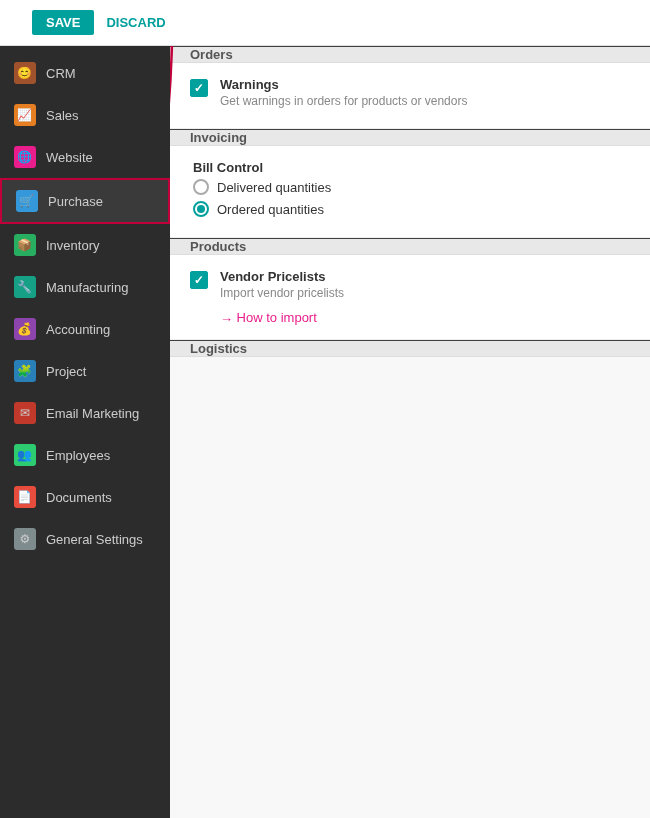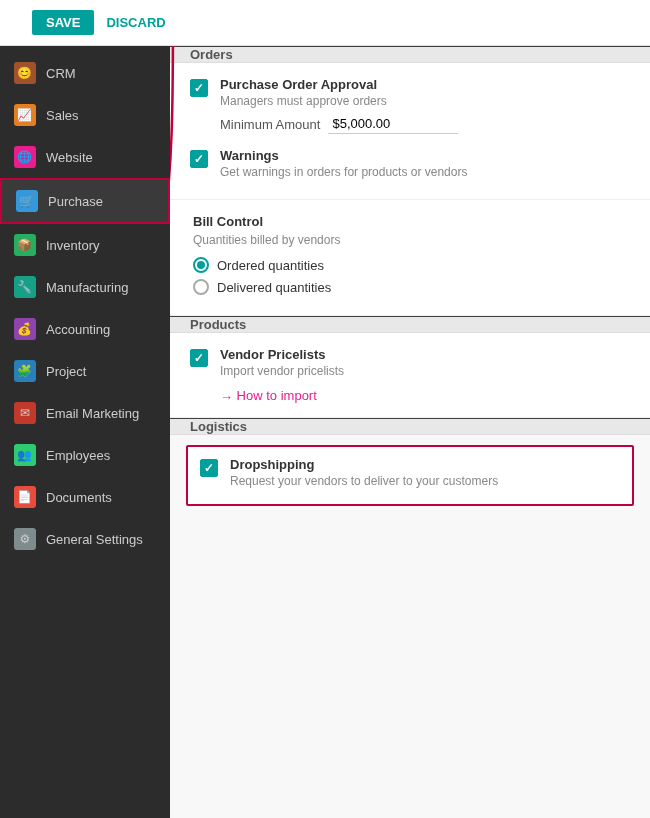--- a/index.html
+++ b/index.html
@@ -340,51 +340,42 @@
     </div>
   </div>
 
   <div class="main-content">
 
     <div class="section-header">
       <span>Orders</span>
     </div>
     <div class="section-content">
 
-      <div class="setting-row">
-        <div class="checkbox-custom"></div>
-        <div>
-          <div class="setting-label">Purchase Order Approval</div>
-          <div class="setting-desc">Managers must approve orders</div>
-          <div class="setting-field">
-            <span>Minimum Amount</span>
-            <input type="text" value="$5,000.00" style="">
-          </div>
-        </div>
-      </div>
 
       <div class="setting-row">
         <div class="checkbox-custom"></div>
         <div>
           <div class="setting-label">Warnings</div>
           <div class="setting-desc">Get warnings in orders for products or vendors</div>
         </div>
       </div>
     </div>
 
+    <div class="section-header">
+      <span>Invoicing</span>
+    </div>
     <div class="bill-control-section">
       <div class="bill-control-title">Bill Control</div>
-      <div class="bill-control-desc">Quantities billed by vendors</div>
+      <div class="radio-row">
+        <div class="radio-dot empty"></div>
+        <span>Delivered quantities</span>
+      </div>
       <div class="radio-row">
         <div class="radio-dot selected"></div>
         <span>Ordered quantities</span>
-      </div>
-      <div class="radio-row">
-        <div class="radio-dot empty"></div>
-        <span>Delivered quantities</span>
       </div>
     </div>
 
     <div class="section-header">
       <span>Products</span>
     </div>
     <div class="section-content">
       <div class="setting-row">
         <div class="checkbox-custom"></div>
         <div>
@@ -404,23 +395,16 @@
 
       <svg width="200" height="440" style="position:absolute;top:-430px;left:-145px;pointer-events:none;overflow:visible;">
         <defs>
           <marker id="arrowhead" markerWidth="10" markerHeight="7" refX="10" refY="3.5" orient="auto">
             <polygon points="0 0, 10 3.5, 0 7" fill="#c0003a"></polygon>
           </marker>
         </defs>
         <path d="M 148 20 C 148 200, 148 320, 60 430" stroke="#c0003a" stroke-width="2.5" fill="none" marker-end="url(#arrowhead)"></path>
       </svg>
 
-      <div class="dropshipping-box">
-        <div class="checkbox-custom"></div>
-        <div>
-          <div class="setting-label">Dropshipping</div>
-          <div class="setting-desc">Request your vendors to deliver to your customers</div>
-        </div>
-      </div>
     </div>
 
   </div>
 </div>
 
 </body></html>

